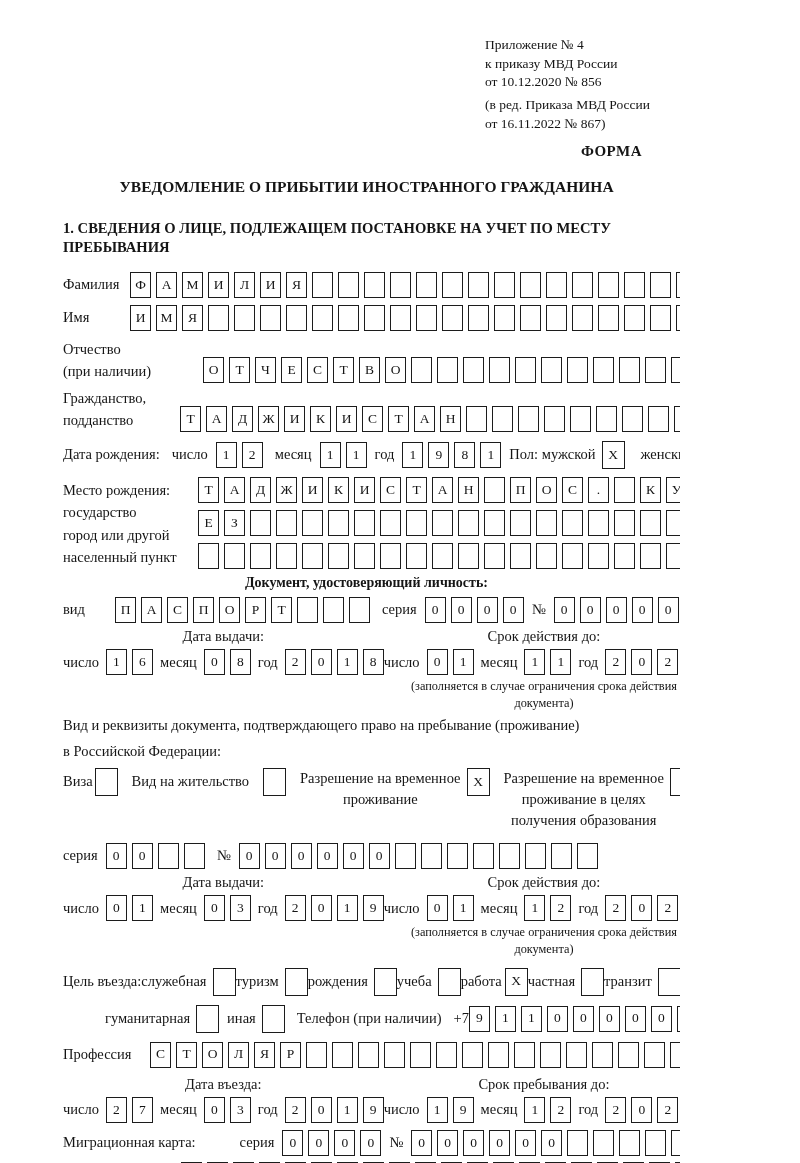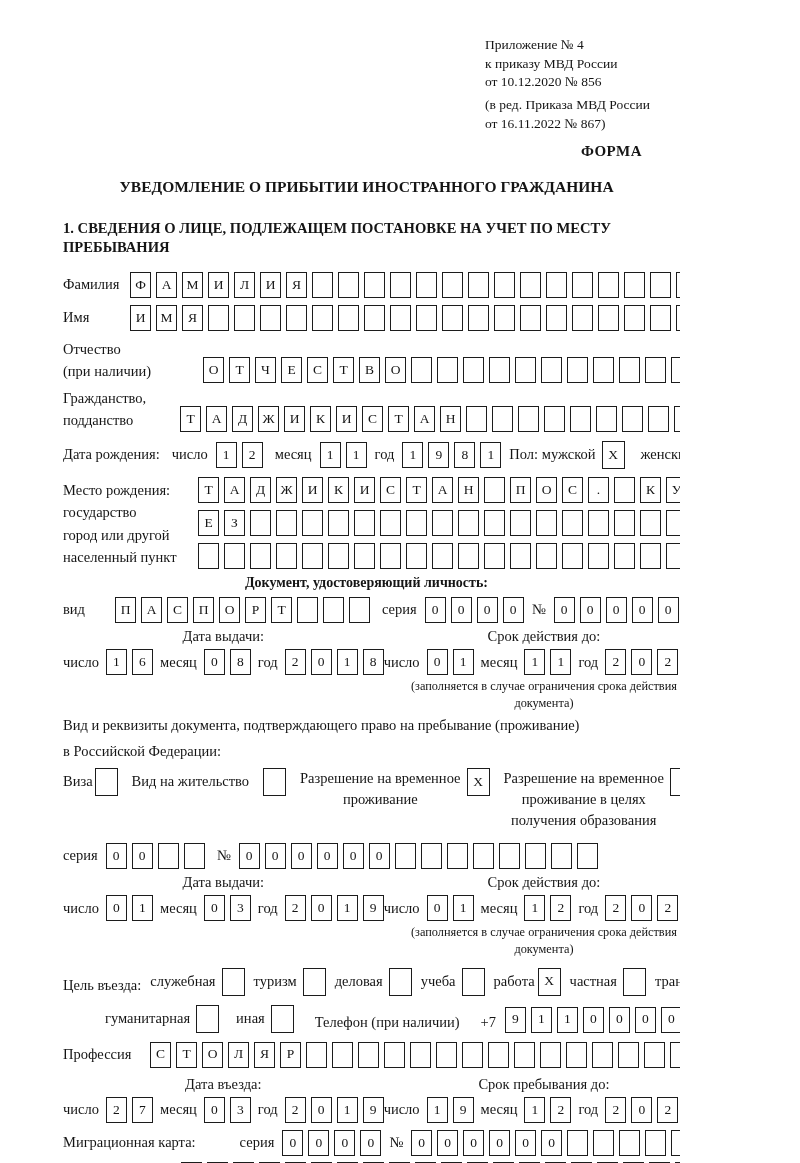--- a/index.html
+++ b/index.html
@@ -34,21 +34,21 @@
   .date-head{text-align:center;margin-bottom:3px;}
   .date-row{display:flex;align-items:center;gap:7px;white-space:nowrap;}
   .date-row .boxes{gap:5px;}
   .note{font-size:12.3px;margin-top:3px;text-align:center;}
   .intro{margin-top:0;line-height:1.8;}
   .optrow{display:flex;align-items:flex-start;margin-top:4px;gap:14px;white-space:nowrap;}
   .opt{display:inline-flex;align-items:center;}
   .opt2{display:inline-flex;align-items:flex-start;}
   .opt2 .cell{margin-top:0;}
   .opt2-lines{text-align:center;line-height:1.45;}
-  .purposerow{display:flex;align-items:flex-end;margin-top:10px;gap:9px;white-space:nowrap;}
+  .purposerow{display:flex;align-items:center;margin-top:10px;white-space:nowrap;}
   .indent42{margin-left:42px;}
 </style>
 </head>
 <body>
 
 <div class="page">
 
   <div class="annex">
     <div>Приложение № 4</div>
     <div>к приказу МВД России</div>
@@ -506,21 +506,21 @@
     <span>Цель въезда:</span>
     <span class="opt">
         <span>служебная</span>
         <span class="cell cb"></span>
       </span>
     <span class="opt">
         <span>туризм</span>
         <span class="cell cb"></span>
       </span>
     <span class="opt">
-        <span>деловая</span>
+        <span>рождения</span>
         <span class="cell cb"></span>
       </span>
     <span class="opt">
         <span>учеба</span>
         <span class="cell cb"></span>
       </span>
     <span class="opt">
         <span>работа</span>
         <span class="cell cb" style="margin-left:3px;">X</span>
       </span>

